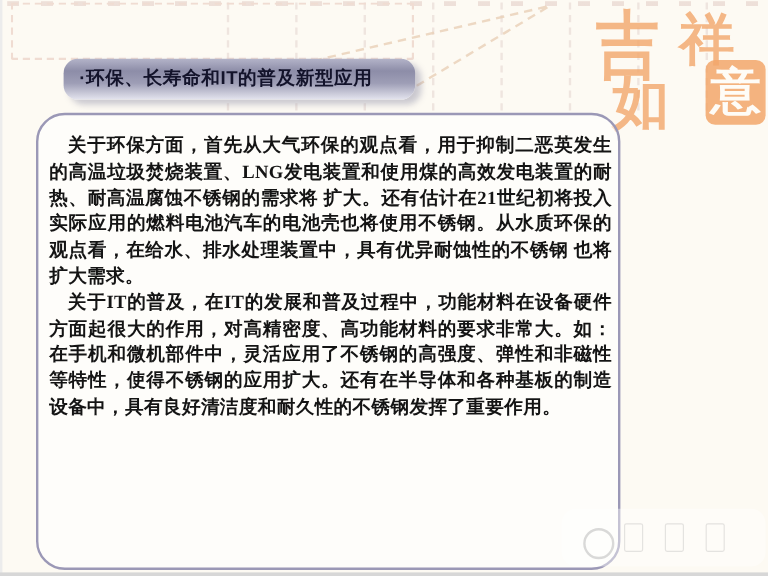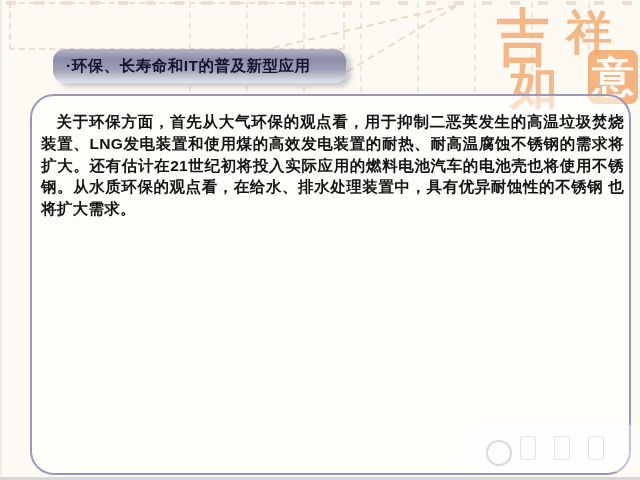--- a/index.html
+++ b/index.html
@@ -51,24 +51,25 @@
   .calligraphy .g1{position:absolute;left:4px;top:-4px;font-size:62px;opacity:.8;transform:scaleX(.85);}
   .calligraphy .g2{position:absolute;left:78px;top:2px;font-size:46px;opacity:.8;}
   .calligraphy .g3{position:absolute;left:22px;top:54px;font-size:48px;opacity:.8;}
   .calligraphy .g4{
     position:absolute;left:100px;top:50px;width:50px;height:54px;
     background:#f3a76b;color:#fffdf8;border-radius:8px;opacity:.85;
     font-size:42px;line-height:54px;text-align:center;
   }
   
   .content-box{
-    position:absolute;left:30px;top:94px;width:601px;height:381px;z-index:2;
+    position:absolute;left:30px;top:94px;width:487px;height:381px;z-index:2;
     box-sizing:border-box;border:2px solid #9b98b6;border-radius:24px;
     background:rgba(255,255,255,0.55);
     padding:15px 5px 4px 9px;
+    font-family:Liberation Serif, serif;
   }
   .content-box p{
     margin:0;text-indent:1em;
     font-size:15.5px;line-height:21.8px;font-weight:bold;color:#141414;
     letter-spacing:.3px;text-align:justify;
   }
   
   .ghost-watermark{
     position:absolute;left:468px;top:424px;width:170px;height:48px;z-index:4;
     background:rgba(255,255,255,0.42);border-radius:12px;
@@ -111,20 +112,21 @@
 
   <div class="calligraphy">
     <span class="g1">吉</span>
     <span class="g2">祥</span>
     <span class="g3">如</span>
     <span class="g4">意</span>
   </div>
 
   <div class="content-box">
     <p>关于环保方面，首先从大气环保的观点看，用于抑制二恶英发生的高温垃圾焚烧装置、LNG发电装置和使用煤的高效发电装置的耐热、耐高温腐蚀不锈钢的需求将 扩大。还有估计在21世纪初将投入实际应用的燃料电池汽车的电池壳也将使用不锈钢。从水质环保的观点看，在给水、排水处理装置中，具有优异耐蚀性的不锈钢 也将扩大需求。</p>
+    <p>关于IT的普及，在IT的发展和普及过程中，功能材料在设备硬件方面起很大的作用，对高精密度、高功能材料的要求非常大。如：在手机和微机部件中，灵活应用了不锈钢的高强度、弹性和非磁性等特性，使得不锈钢的应用扩大。还有在半导体和各种基板的制造设备中，具有良好清洁度和耐久性的不锈钢发挥了重要作用。</p>
   </div>
 
   <div class="ghost-watermark">
     <div class="ring"></div>
     <div class="stroke" style="left:52px"></div>
     <div class="stroke" style="left:86px"></div>
     <div class="stroke" style="left:120px"></div>
   </div>
 
   <div class="edge-left"></div>

